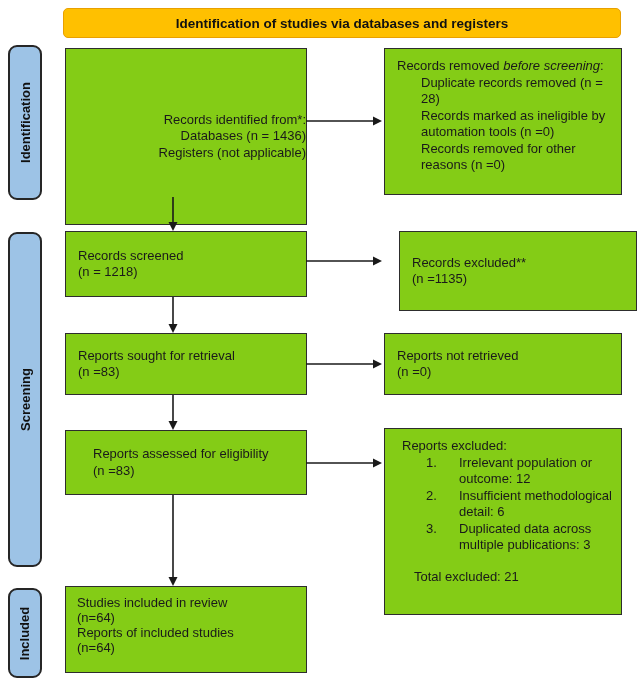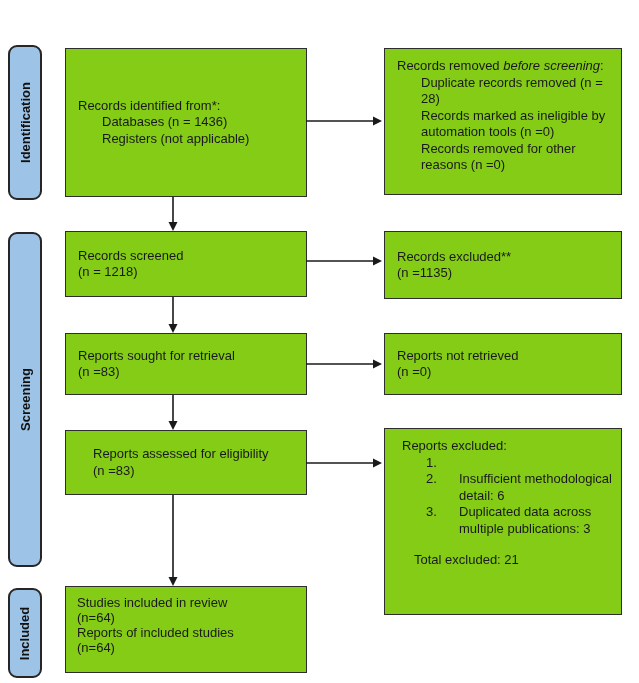--- a/index.html
+++ b/index.html
@@ -39,47 +39,50 @@
   .stage-included       { top: 588px; height: 90px;  }
   .box {
     position: absolute;
     background: #84cc16;
     border: 1.5px solid #2d2d2d;
     font-size: 13px;
     line-height: 16.5px;
   }
   .leftcol  { left: 65px;  width: 242px; }
   .rightcol { left: 384px; width: 238px; }
-  .box-identified   { top: 48px;  height: 149px; display: flex; align-items: center; }
+  .box-identified   { top: 48px;  height: 177px; display: flex; align-items: center; text-align: right; }
   .box-screened     { top: 231px; height: 66px;  display: flex; align-items: center; }
   .box-sought       { top: 333px; height: 62px;  display: flex; align-items: center; }
   .box-assessed     { top: 430px; height: 65px;  display: flex; align-items: center; padding-left: 15px; }
   .box-included     { top: 586px; height: 87px;  padding: 7px 6px 0 11px; }
   .box-removed      { top: 48px;  height: 147px; padding: 9px 6px 0 12px; }
-  .box-excluded     { top: 231px; height: 68px;  display: flex; align-items: center; }
+  .box-excluded     { top: 231px; height: 80px;  display: flex; align-items: center; margin-left: 15px; }
   .box-notretrieved { top: 333px; height: 62px;  display: flex; align-items: center; }
   .box-repexcluded  { top: 428px; height: 187px; padding: 9px 6px 0 17px; }
   .pad-l { padding-left: 12px; width: 100%; }
   .indent { margin-left: 24px; }
   .reason { display: flex; margin-left: 24px; }
   .reason-num { width: 33px; flex-shrink: 0; }
   .reason-text { flex: 1; }
   .total-line { margin-top: 15px; margin-left: 12px; }
   .tiny { font-size: 13px; line-height: 12px; }
   .big-line { line-height: 18px; }
   .arrows { position: absolute; left: 0; top: 0; pointer-events: none; }
   .arrows line    { stroke: var(--line, #1a1a1a); stroke-width: 1.6; }
   .arrows polygon { fill: var(--line, #1a1a1a); }
   i { font-style: italic; }
 </style>
 </head>
 <body style="--banner_bg: #FFC000; --banner_border: #E8A000; --stage_bg: #9DC3E6; --line: #1A1A1A;">
 
 <div class="canvas">
 
+  <div class="banner">
+    <span>Identification of studies via databases and registers</span>
+  </div>
 
   <div class="stage stage-identification">
     <span class="vtext">Identification</span>
   </div>
   <div class="stage stage-screening">
     <span class="vtext">Screening</span>
   </div>
   <div class="stage stage-included">
     <span class="vtext">Included</span>
   </div>
@@ -140,20 +143,21 @@
     <div class="pad-l">
       <div>Reports not retrieved</div>
       <div>(n =0)</div>
     </div>
   </div>
 
   <div class="box rightcol box-repexcluded">
     <div>Reports excluded:</div>
     <div class="reason">
       <span class="reason-num">1.</span>
+      <span class="reason-text">Irrelevant population or outcome: 12</span>
     </div>
     <div class="reason">
       <span class="reason-num">2.</span>
       <span class="reason-text">Insufficient methodological detail: 6</span>
     </div>
     <div class="reason">
       <span class="reason-num">3.</span>
       <span class="reason-text">Duplicated data across multiple publications: 3</span>
     </div>
     <div class="total-line">Total excluded: 21</div>

